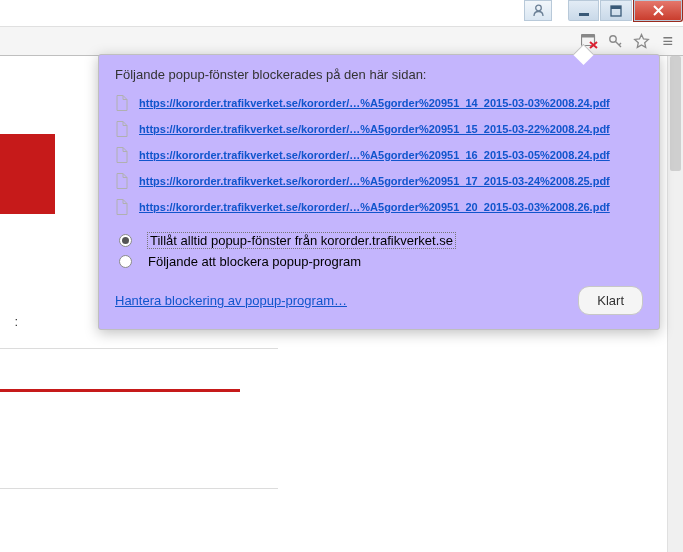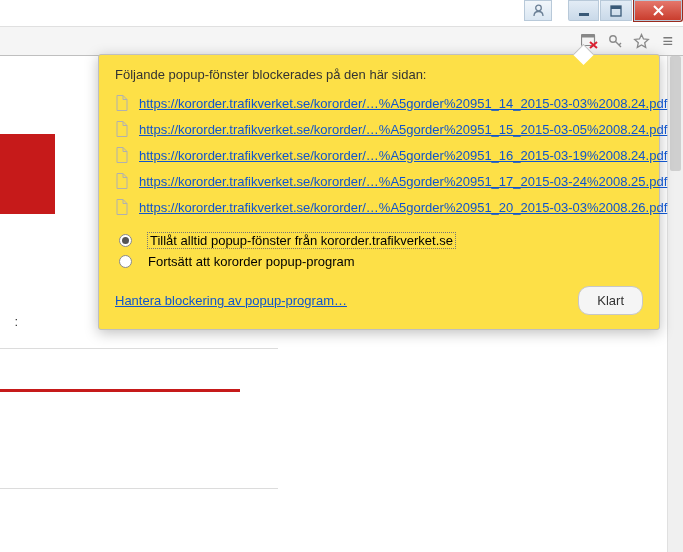--- a/index.html
+++ b/index.html
@@ -22,27 +22,27 @@
   .scroll-thumb { position: absolute; top: 0; left: 2px; right: 2px; height: 115px; background: #cfcfcf; border-radius: 2px; }
 
   .redband { position: absolute; top: 78px; left: 0; width: 55px; height: 80px; background: #c61a1a; }
   .panel-left { position: absolute; top: 238px; left: 0; width: 278px; }
   .panel-row1 { height: 55px; border-bottom: 1px solid #dcdcdc; }
   .panel-row1-inner { margin-left: -180px; height: 100%; display: flex; align-items: center; justify-content: flex-end; padding-right: 260px; color: #333; }
   .panel-row2 { height: 100px; border-bottom: 1px solid #dcdcdc; }
   .panel-redline { margin-top: 40px; height: 3px; background: #c61a1a; width: 240px; }
   .panel-bottom { height: 75px; border-bottom: 1px solid #dcdcdc; width: 300px; margin-left: -22px; }
 
-  .popup { position: absolute; top: 54px; left: 98px; width: 562px; background: #fde047; border: 1px solid #bfbfbf; border-radius: 3px; box-shadow: 0 3px 14px rgba(0,0,0,0.25); padding: 12px 16px 14px 16px; z-index: 5; }
+  .popup { position: absolute; top: 54px; left: 98px; width: 562px; background: #c4b5fd; border: 1px solid #bfbfbf; border-radius: 3px; box-shadow: 0 3px 14px rgba(0,0,0,0.25); padding: 12px 16px 14px 16px; z-index: 5; }
   .popup::before { content: ""; position: absolute; top: -8px; right: 68px; width: 14px; height: 14px; background: #fff; border-left: 1px solid #bfbfbf; border-top: 1px solid #bfbfbf; transform: rotate(45deg); }
   .popup-header { color: #333; margin-bottom: 8px; }
   .popup-list { list-style: none; }
   .popup-list li { display: flex; align-items: center; gap: 10px; padding: 5px 0; }
   .file-icon { width: 14px; height: 16px; flex: none; }
-  .plink { color: #1155cc; text-decoration: underline; font-size: 13px; white-space: nowrap; cursor: pointer; }
+  .plink { color: #1155cc; text-decoration: underline; font-size: 11px; white-space: nowrap; cursor: pointer; font-weight: bold; }
   .radios { margin: 10px 0 12px 4px; }
   .radio-row { display: flex; align-items: center; gap: 16px; padding: 3px 0; cursor: pointer; }
   .radio { width: 13px; height: 13px; border: 1px solid #8a8a8a; border-radius: 50%; position: relative; background: #fff; }
   .radio.checked::after { content: ""; position: absolute; top: 2px; left: 2px; width: 7px; height: 7px; background: #555; border-radius: 50%; }
   .radio-row.sel .rlabel { outline: 1px dotted #777; padding: 0 2px; }
   .popup-footer { display: flex; align-items: center; justify-content: space-between; margin-top: 14px; }
   .mlink { color: #1155cc; text-decoration: underline; font-size: 13px; cursor: pointer; }
   .done-btn { background: #f5f5f5; border: 1px solid #c7c7c7; border-radius: 11px; padding: 6px 18px; font-size: 13px; color: #333; cursor: pointer; }
 </style>
 </head>
@@ -119,28 +119,28 @@
           <path d="M2 0.5h6l4 4v11H2z" fill="none" stroke="#b0b0b0"></path>
           <path d="M8 0.5v4h4" fill="none" stroke="#b0b0b0"></path>
         </svg>
         <a class="plink">https://kororder.trafikverket.se/kororder/…%A5gorder%20951_14_2015-03-03%2008.24.pdf</a>
       </li>
     <li>
         <svg class="file-icon" viewBox="0 0 14 16">
           <path d="M2 0.5h6l4 4v11H2z" fill="none" stroke="#b0b0b0"></path>
           <path d="M8 0.5v4h4" fill="none" stroke="#b0b0b0"></path>
         </svg>
-        <a class="plink">https://kororder.trafikverket.se/kororder/…%A5gorder%20951_15_2015-03-05%2008.24.pdf</a>
+        <a class="plink">https://kororder.trafikverket.se/kororder/…%A5gorder%20951_15_2015-03-22%2008.24.pdf</a>
       </li>
     <li>
         <svg class="file-icon" viewBox="0 0 14 16">
           <path d="M2 0.5h6l4 4v11H2z" fill="none" stroke="#b0b0b0"></path>
           <path d="M8 0.5v4h4" fill="none" stroke="#b0b0b0"></path>
         </svg>
-        <a class="plink">https://kororder.trafikverket.se/kororder/…%A5gorder%20951_16_2015-03-19%2008.24.pdf</a>
+        <a class="plink">https://kororder.trafikverket.se/kororder/…%A5gorder%20951_16_2015-03-05%2008.24.pdf</a>
       </li>
     <li>
         <svg class="file-icon" viewBox="0 0 14 16">
           <path d="M2 0.5h6l4 4v11H2z" fill="none" stroke="#b0b0b0"></path>
           <path d="M8 0.5v4h4" fill="none" stroke="#b0b0b0"></path>
         </svg>
         <a class="plink">https://kororder.trafikverket.se/kororder/…%A5gorder%20951_17_2015-03-24%2008.25.pdf</a>
       </li>
     <li>
         <svg class="file-icon" viewBox="0 0 14 16">
@@ -150,20 +150,20 @@
         <a class="plink">https://kororder.trafikverket.se/kororder/…%A5gorder%20951_20_2015-03-03%2008.26.pdf</a>
       </li>
   </ul>
   <div class="radios">
     <div class="radio-row sel">
       <span class="radio checked"></span>
       <span class="rlabel">Tillåt alltid popup-fönster från kororder.trafikverket.se</span>
     </div>
     <div class="radio-row">
       <span class="radio"></span>
-      <span class="rlabel">Fortsätt att kororder popup-program</span>
+      <span class="rlabel">Följande att blockera popup-program</span>
     </div>
   </div>
   <div class="popup-footer">
     <a class="mlink">Hantera blockering av popup-program…</a>
     <button class="done-btn">Klart</button>
   </div>
 </div>
 
 </body></html>

